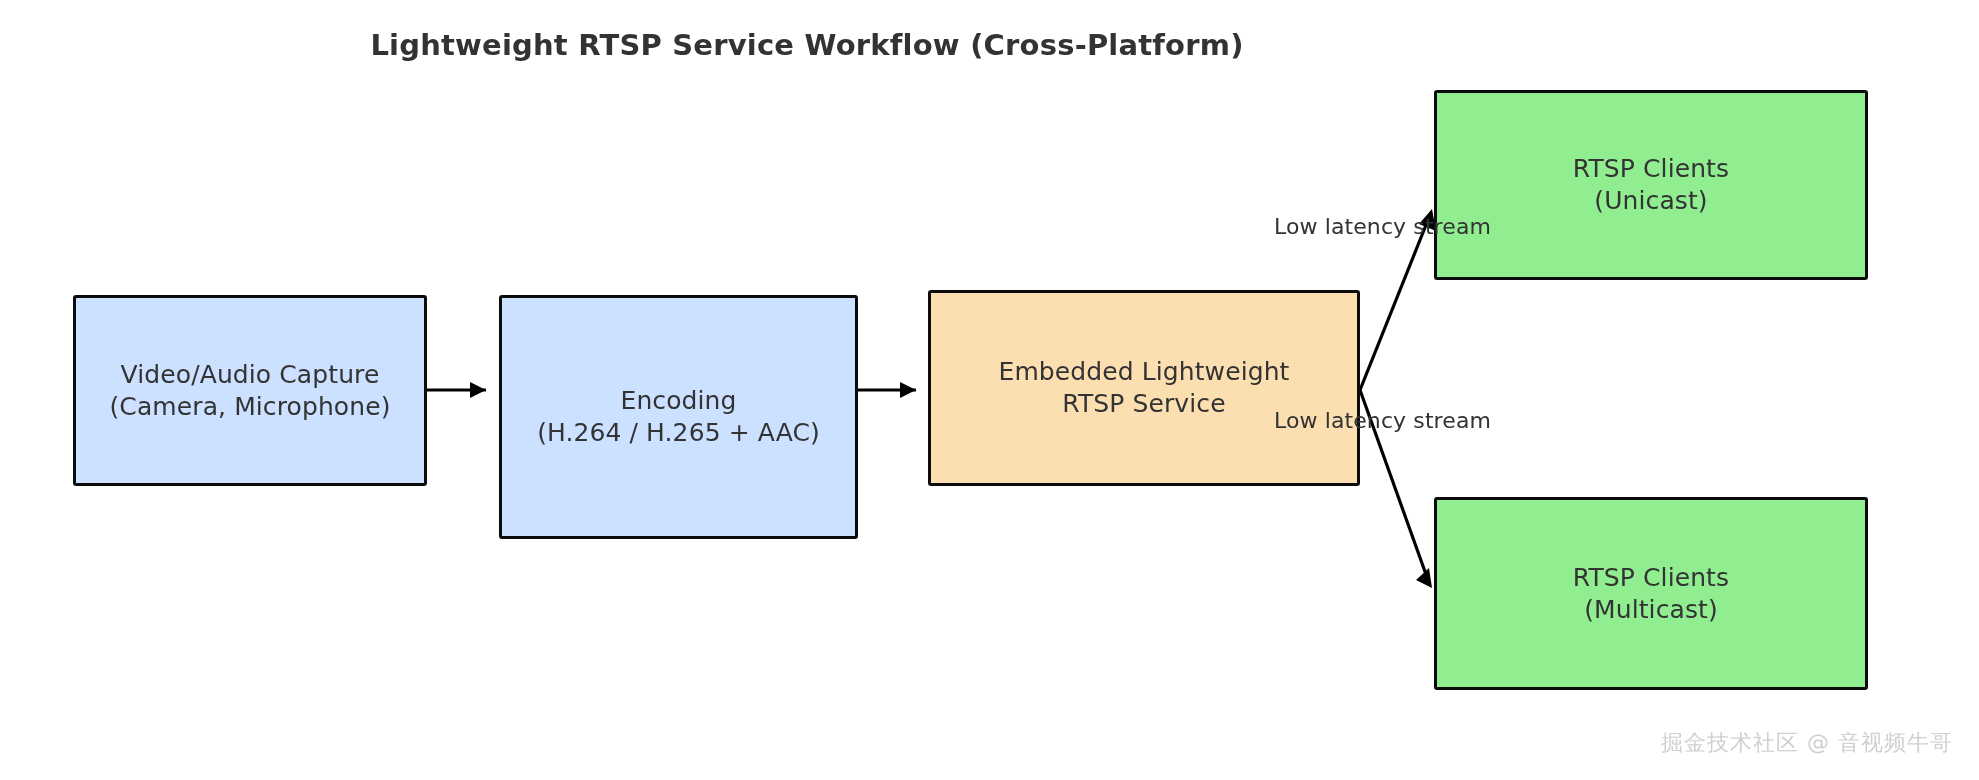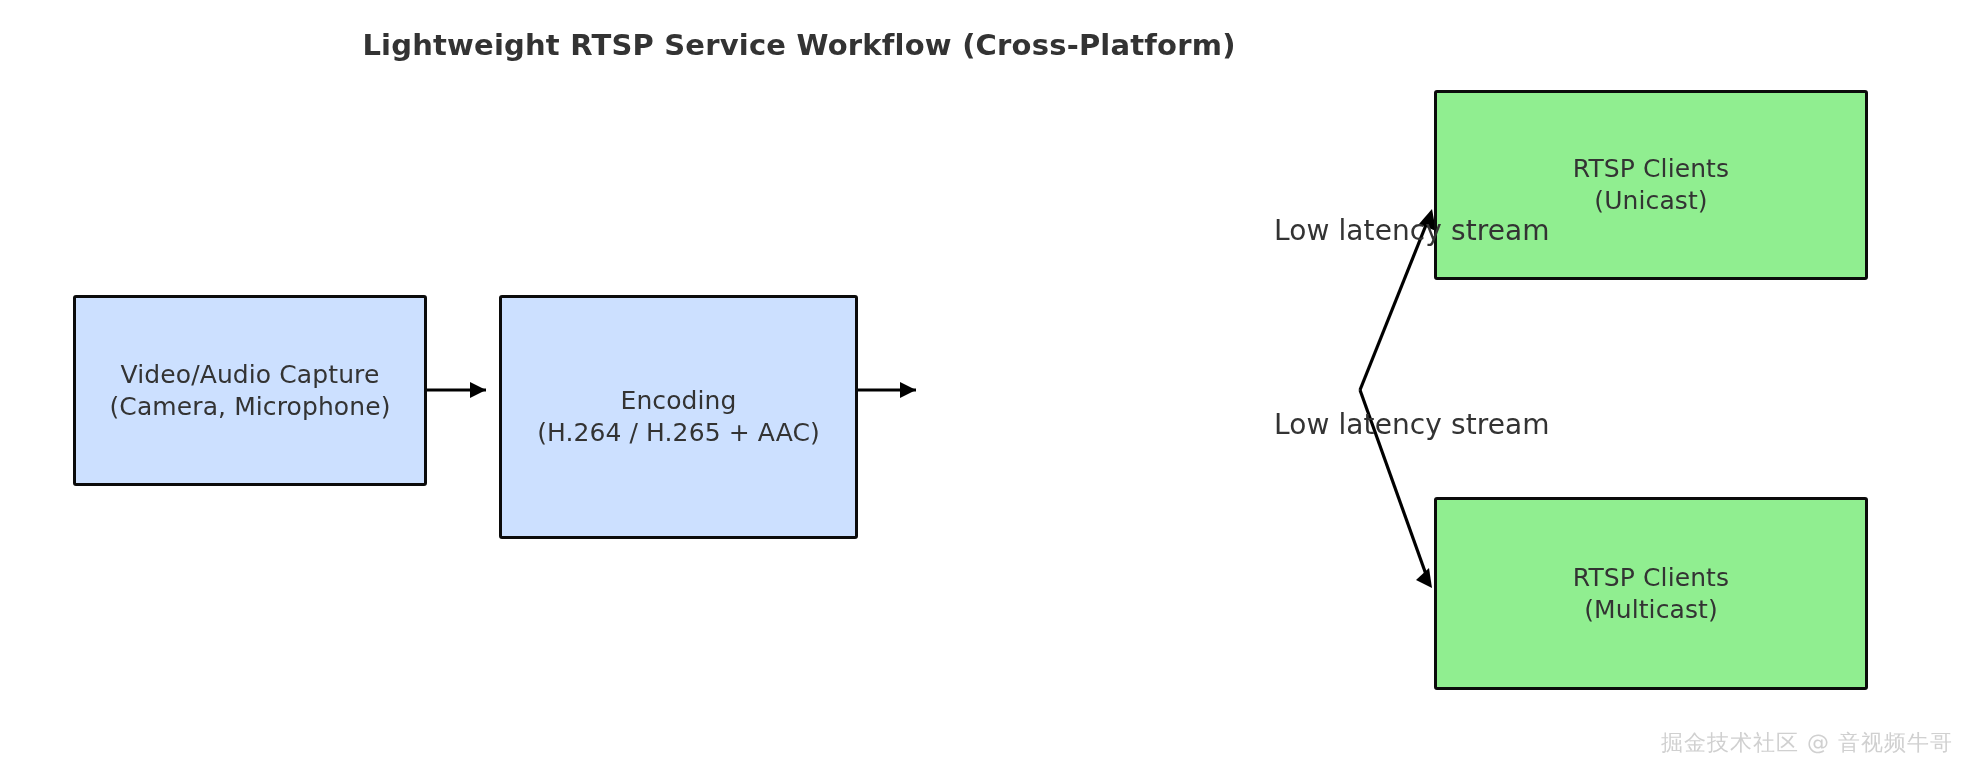--- a/index.html
+++ b/index.html
@@ -17,21 +17,21 @@
   }
 
   #diagram-root {
     position: absolute;
     inset: 0;
   }
 
   
   .diagram-title {
     position: absolute;
-    left: 8px;
+    left: 16px;
     top: 28px;
     width: 1582px;
     text-align: center;
     font-size: 29px;
     font-weight: bold;
     color: #333333;
     letter-spacing: 0.2px;
     font-family: "DejaVu Sans", "Liberation Sans", sans-serif;
     white-space: nowrap;
   }
@@ -73,21 +73,21 @@
   }
   .node-capture   { background: #cce0ff; }
   .node-encoding  { background: #cce0ff; }
   .node-service   { background: #fbdfb1; }
   .node-unicast   { background: #90ee90; }
   .node-multicast { background: #90ee90; }
 
   
   .edge-label {
     position: absolute;
-    font-size: 28px;
+    font-size: 22px;
     color: #333333;
     white-space: nowrap;
     letter-spacing: 0.1px;
   }
 
   
   .watermark {
     position: absolute;
     right: 26px;
     bottom: 22px;
@@ -128,20 +128,22 @@
       <polygon class="edge-head" points="1432,588 1416,580 1429,568"></polygon>
     </g>
   </svg>
 
   <div class="node node-capture" style="left:73px; top:295px; width:354px; height:191px;">Video/Audio Capture
 (Camera, Microphone)</div>
 
   <div class="node node-encoding" style="left:499px; top:295px; width:359px; height:244px;">Encoding
 (H.264 / H.265 + AAC)</div>
 
+  <div class="node node-service" style="left:928px; top:290px; width:432px; height:196px;">Embedded Lightweight
+RTSP Service</div>
 
   <div class="node node-unicast" style="left:1434px; top:90px; width:434px; height:190px;">RTSP Clients
 (Unicast)</div>
 
   <div class="node node-multicast" style="left:1434px; top:497px; width:434px; height:193px;">RTSP Clients
 (Multicast)</div>
 
   <div class="edge-label" style="left:1274px; top:214px;">Low latency stream</div>
 
   <div class="edge-label" style="left:1274px; top:408px;">Low latency stream</div>

